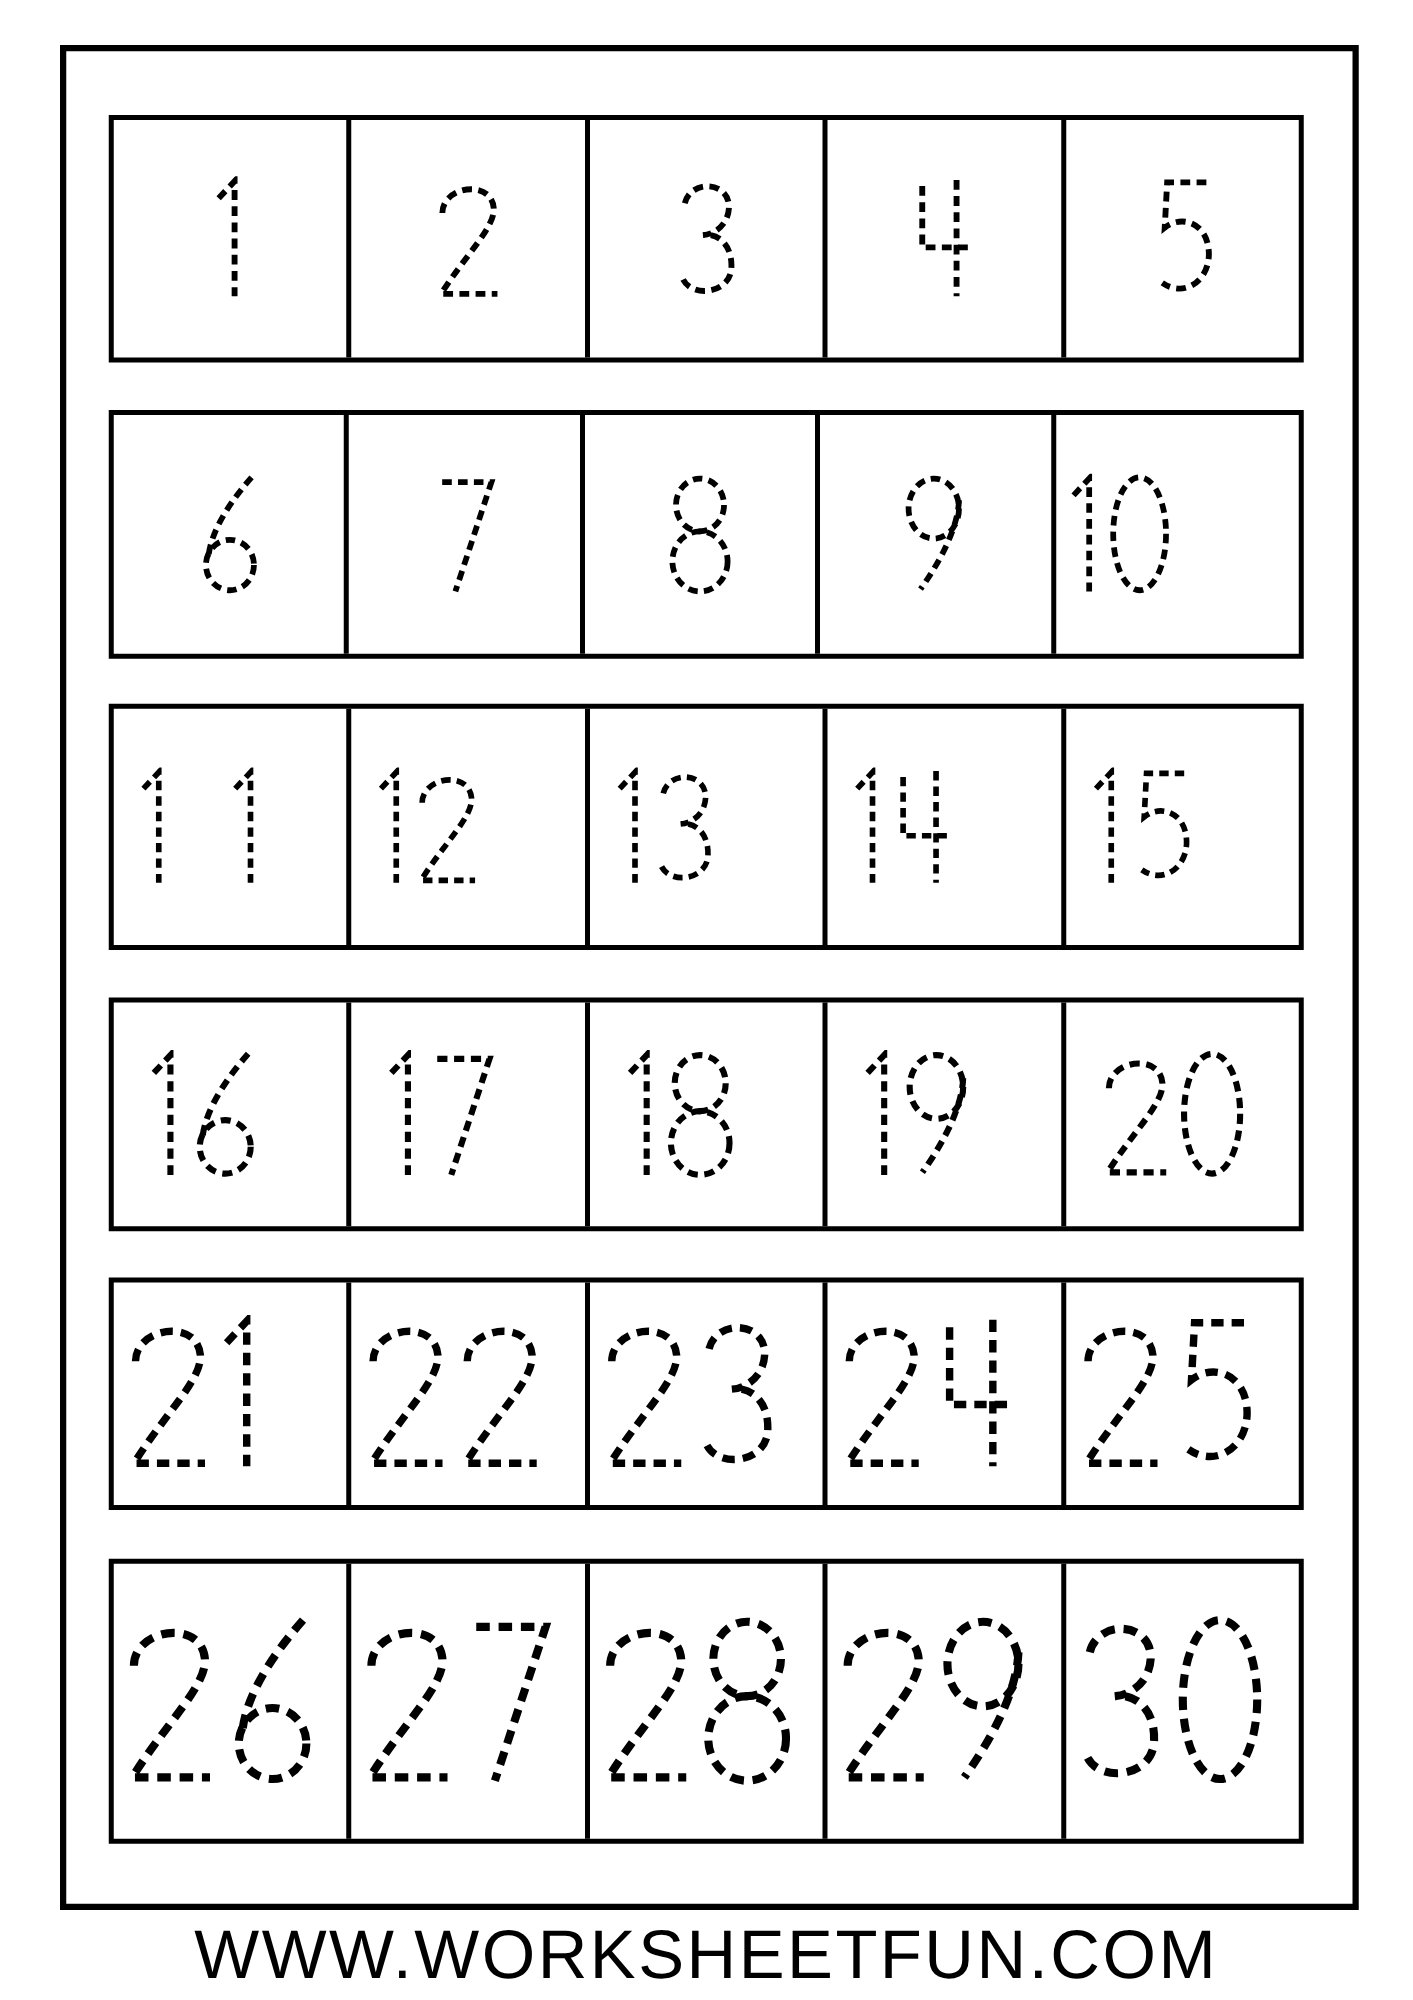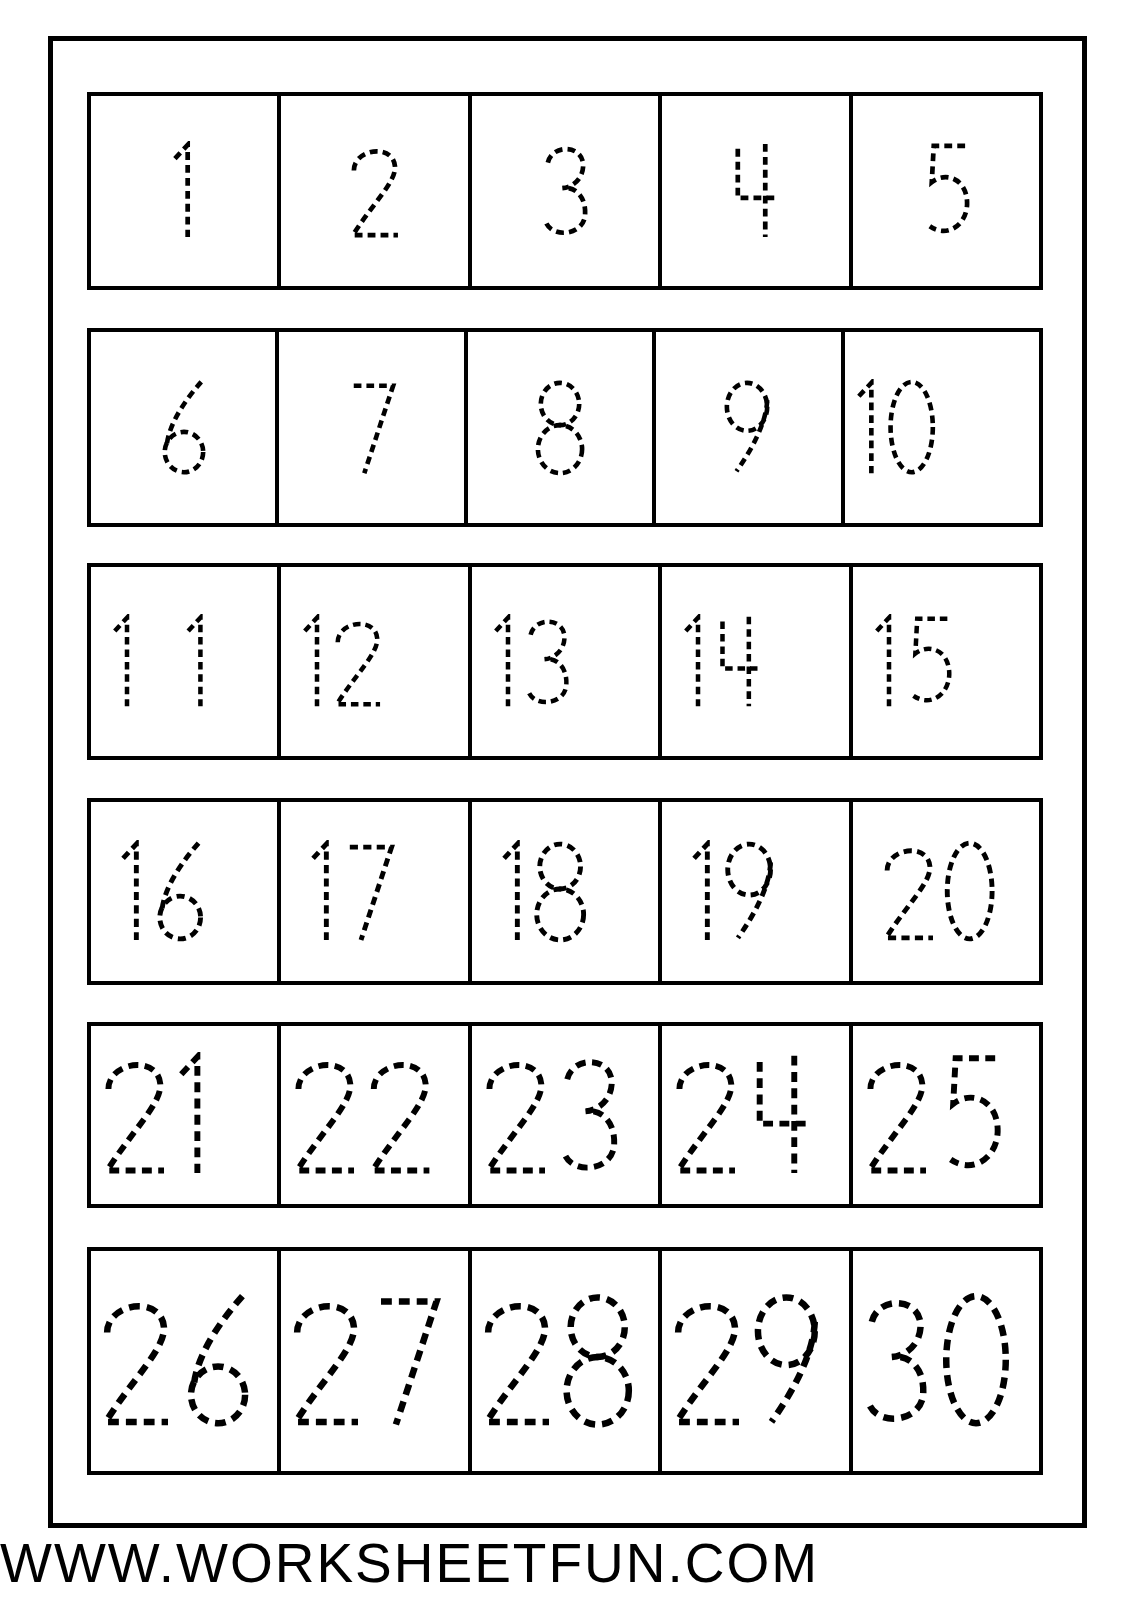--- a/index.html
+++ b/index.html
@@ -38,21 +38,21 @@
   .c-left{justify-content:flex-start;}
   .trace{
     fill:none;
     stroke:var(--ink,#000);
     stroke-width:4.8;
     stroke-dasharray:8 5.2;
     stroke-linecap:butt;
   }
   .footer{
     position:absolute;left:0;right:0;top:1531px;
-    text-align:left;
+    text-align:center;
     font-size:55px;
     letter-spacing:2px;
     color:var(--ink,#000);
     white-space:nowrap;
   }
 </style>
 </head>
 <body>
 
 <div id="page">

